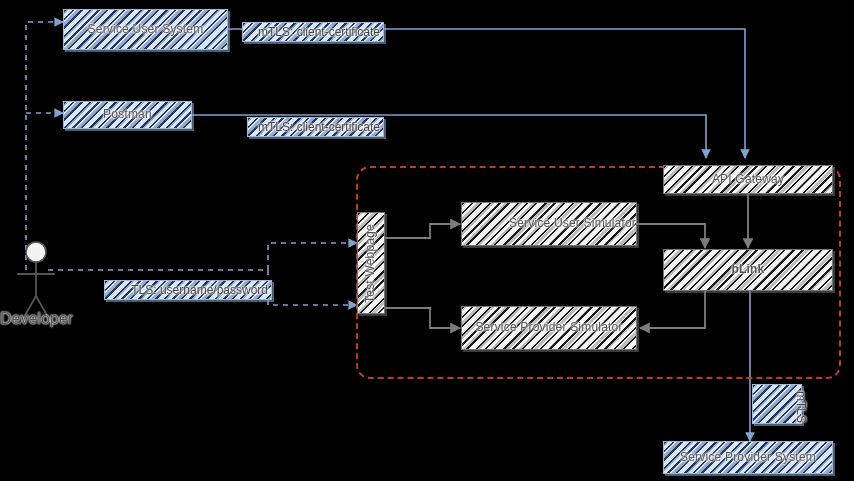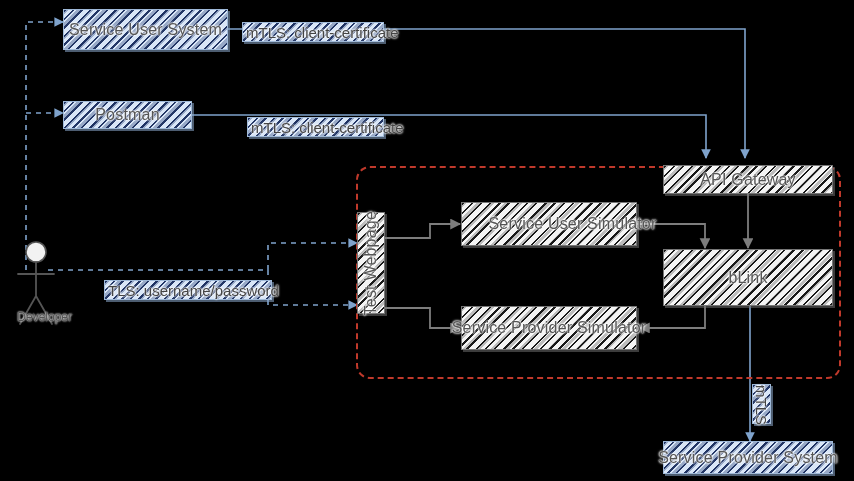--- a/index.html
+++ b/index.html
@@ -16,21 +16,21 @@
   .node{
     position:absolute;
     box-sizing:border-box;
     display:flex;align-items:center;justify-content:center;
     text-align:center;
     z-index:3;
   }
   .node .cap{
     position:relative;z-index:2;
     color:#555;
-    font-size:16px;
+    font-size:12px;
     letter-spacing:.2px;
     line-height:1.1;
     padding:0 4px;
     text-shadow:0 0 2px #fff,0 0 2px #fff,0 0 3px #fff;
     white-space:nowrap;
   }
 
   
   .hatch-blue{
     background:
@@ -54,24 +54,25 @@
         rgba(255,255,255,0) 3px, rgba(255,255,255,0) 10px),
       #f4f4f4;
     border:1.5px solid #777;
     box-shadow:2px 2px 0 rgba(120,120,120,.5);
   }
 
   
   .chip{
     position:absolute;z-index:4;
     box-sizing:border-box;
-    display:flex;align-items:center;justify-content:flex-start;
+    display:flex;align-items:center;justify-content:flex-end;
     height:20px;
-    font-size:15px;color:#444;
+    font-size:12px;color:#444;
     white-space:nowrap;
+    padding-left:48px;
   }
   .chip .cap{
     position:relative;z-index:2;
     text-shadow:0 0 2px #fff,0 0 2px #fff,0 0 3px #fff;
     padding:0 3px;
   }
 
   .chip-v{
     writing-mode:vertical-rl;
     height:auto;
@@ -91,21 +92,21 @@
     border:2px dashed #c0392b;
     border-radius:14px;
     z-index:2;
     pointer-events:none;
   }
 
   
   #actor{position:absolute;left:10px;top:240px;width:52px;height:88px;z-index:3;}
   #actor-label{
     position:absolute;left:0px;top:310px;width:72px;
-    text-align:right;color:#555;font-size:12px;z-index:3;
+    text-align:center;color:#555;font-size:16px;z-index:3;
     text-shadow:0 0 2px #fff,0 0 2px #fff;
   }
 </style>
 </head>
 <body>
 
 <div id="stage">
 
   <svg class="layer" id="edges" viewBox="0 0 854 481" preserveAspectRatio="none">
     <defs>
@@ -168,21 +169,21 @@
   </div>
 
   <div class="node hatch-grey node-v" style="left:357px;top:212px;width:28px;height:102px;">
     <span class="cap">Test Webpage</span>
   </div>
 
   <div class="node hatch-grey" style="left:461px;top:202px;width:176px;height:44px;padding-left:47px;">
     <span class="cap">Service User Simulator</span>
   </div>
 
-  <div class="node hatch-grey" style="left:663px;top:249px;width:170px;height:57px;">
+  <div class="node hatch-grey" style="left:663px;top:249px;width:170px;height:42px;font-weight:bold;">
     <span class="cap">bLink</span>
   </div>
 
   <div class="node hatch-blue" style="left:663px;top:441px;width:170px;height:33px;">
     <span class="cap">Service Provider System</span>
   </div>
 
   <div class="node hatch-grey" style="left:461px;top:306px;width:176px;height:44px;">
     <span class="cap">Service Provider Simulator</span>
   </div>

